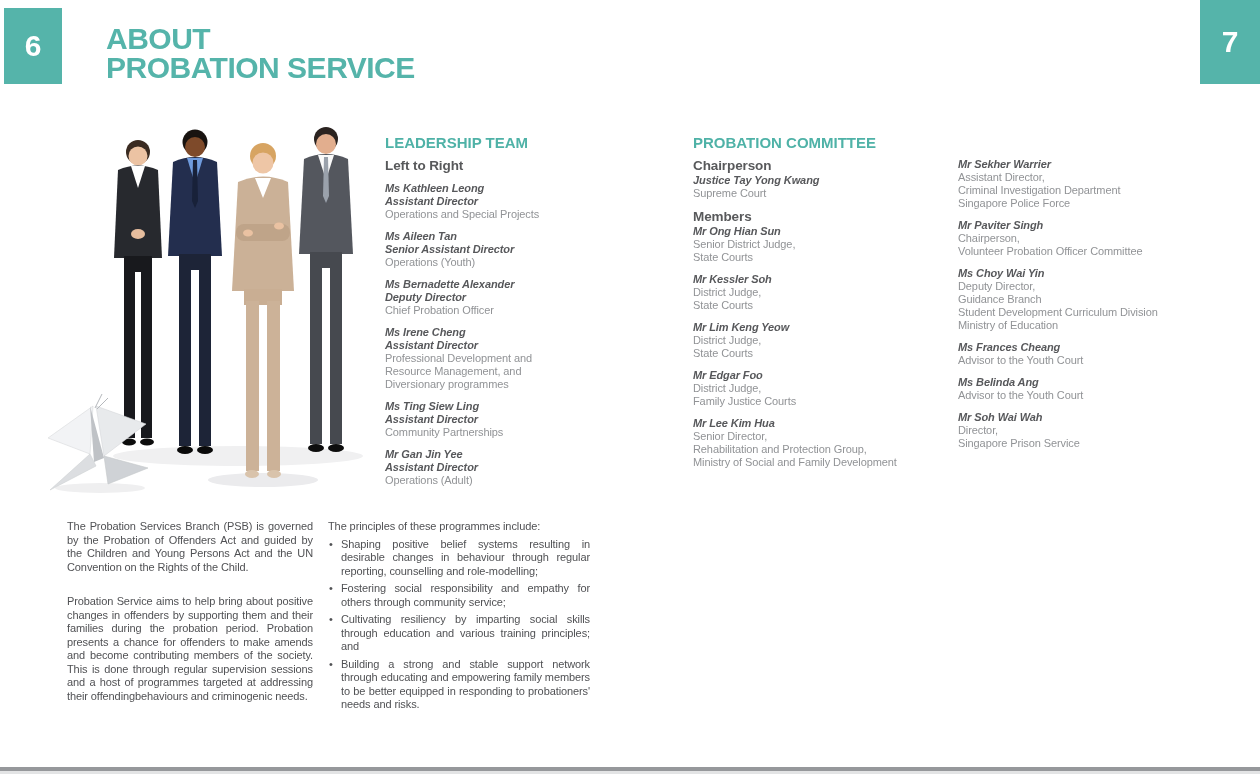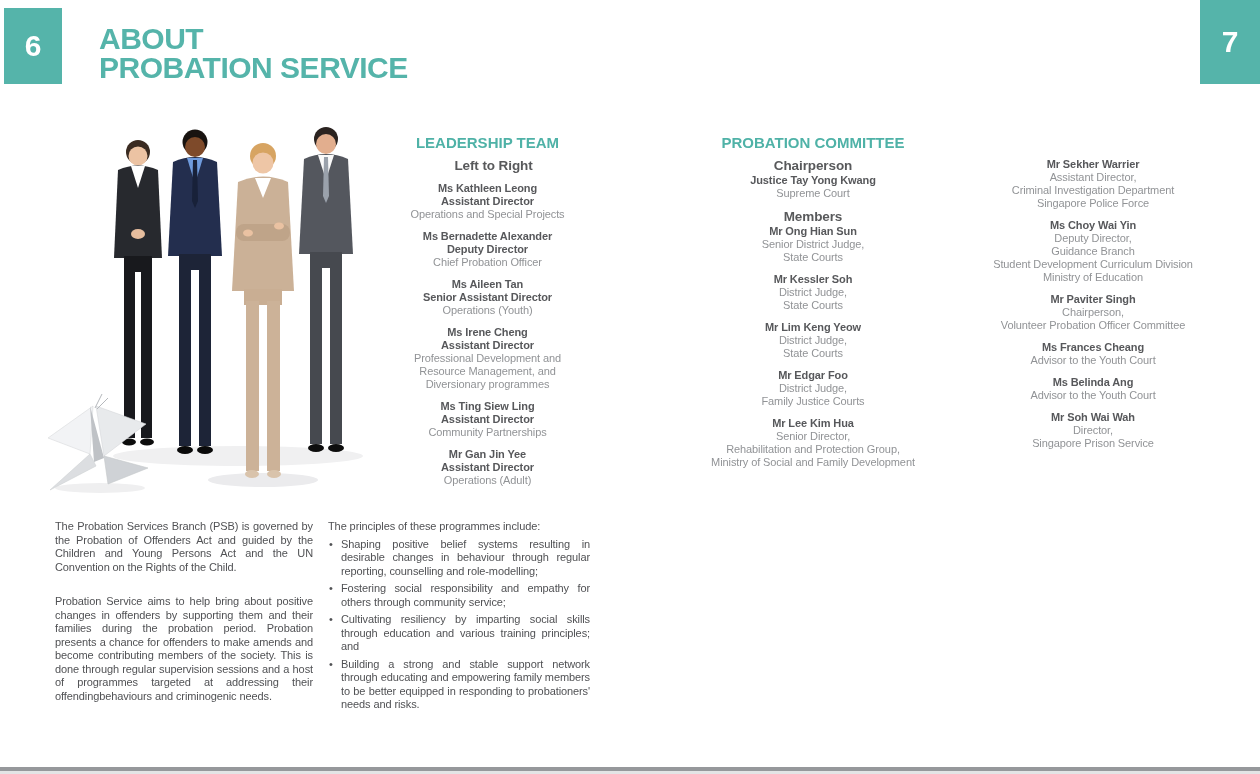--- a/index.html
+++ b/index.html
@@ -11,56 +11,57 @@
   .page{position:absolute;inset:0;}
   
   .pagenum{
     position:absolute;background:#55b4aa;color:#fff;font-weight:bold;
     font-size:30px;display:flex;align-items:center;justify-content:center;
   }
   .pagenum.left{left:4px;top:8px;width:58px;height:76px;}
   .pagenum.right{right:0;top:0;width:60px;height:84px;}
   
   .title{
-    position:absolute;left:99px;top:24px;margin:0;
+    position:absolute;left:106px;top:24px;margin:0;
     color:#55b4aa;font-size:30px;line-height:29px;font-weight:bold;
     letter-spacing:-0.5px;
   }
   
   .photo{position:absolute;left:48px;top:106px;width:322px;height:392px;}
   .photo svg{display:block;width:100%;height:100%;}
   
-  .col{position:absolute;text-align:center;}
+  .col{position:absolute;}
   .col.leadership{left:385px;top:134px;width:205px;}
   .col.committee1{left:693px;top:134px;width:240px;}
   .col.committee2{left:958px;top:158px;width:270px;}
   .section-heading{
     margin:0 0 7px 0;color:#4fb2a7;font-size:15px;font-weight:bold;
     letter-spacing:0;
   }
   .subhead{
     font-size:13.5px;font-weight:bold;color:#58595b;letter-spacing:-0.1px;
   }
-  .subhead.gap-below{margin:0 0 9px 12px;}
+  .subhead.gap-below{margin:0 0 9px 0;}
   .subhead.tight{margin:5px 0 1px 0;}
   .subhead.members{margin:4px 0 1px 0;}
   .person{margin-bottom:9px;}
   .p-name{
     font-size:11px;line-height:13px;font-weight:bold;color:#57585b;
     letter-spacing:-0.1px;
+    font-style:italic;
   }
   .p-detail{
     font-size:11px;line-height:13px;color:#919396;letter-spacing:-0.1px;
     white-space:pre-line;
   }
   
   .textblock{position:absolute;font-size:11px;line-height:13.5px;color:#505154;}
   .textblock.intro{left:55px;top:520px;width:258px;}
   .textblock.principles{left:328px;top:520px;width:262px;}
-  .textblock p{margin:0 0 21px 0;text-align:justify;letter-spacing:-0.1px;}
+  .textblock p{margin:0 0 21px 12px;text-align:justify;letter-spacing:-0.1px;}
   .pr-intro{margin:0 !important;text-align:left;}
   ul.bullets{margin:4px 0 0 0;padding:0;list-style:none;}
   ul.bullets li{
     position:relative;padding-left:13px;margin-bottom:4px;
     text-align:justify;letter-spacing:-0.1px;
   }
   ul.bullets .dot{position:absolute;left:1px;top:0;}
   
   .bottom-bar{position:absolute;left:0;width:1260px;top:767px;height:4px;background:#96989b;}
   .bottom-bar-light{position:absolute;left:0;width:1260px;top:771px;height:3px;background:#e3e4e5;}
@@ -161,29 +162,29 @@
     <div class="subhead gap-below">Left to Right</div>
     <div>
 
         <div class="person">
           <div class="p-name">Ms Kathleen Leong</div>
           <div class="p-name">Assistant Director</div>
           <div class="p-detail">Operations and Special Projects</div>
         </div>
 
         <div class="person">
+          <div class="p-name">Ms Aileen Tan</div>
+          <div class="p-name">Senior Assistant Director</div>
+          <div class="p-detail">Operations (Youth)</div>
+        </div>
+
+        <div class="person">
           <div class="p-name">Ms Bernadette Alexander</div>
           <div class="p-name">Deputy Director</div>
           <div class="p-detail">Chief Probation Officer</div>
-        </div>
-
-        <div class="person">
-          <div class="p-name">Ms Aileen Tan</div>
-          <div class="p-name">Senior Assistant Director</div>
-          <div class="p-detail">Operations (Youth)</div>
         </div>
 
         <div class="person">
           <div class="p-name">Ms Irene Cheng</div>
           <div class="p-name">Assistant Director</div>
           <div class="p-detail">Professional Development and
 Resource Management, and
 Diversionary programmes</div>
         </div>
 
@@ -249,34 +250,34 @@
     <div>
 
         <div class="person">
           <div class="p-name">Mr Sekher Warrier</div>
           <div class="p-detail">Assistant Director,
 Criminal Investigation Department
 Singapore Police Force</div>
         </div>
 
         <div class="person">
+          <div class="p-name">Mr Paviter Singh</div>
+          <div class="p-detail">Chairperson,
+Volunteer Probation Officer Committee</div>
+        </div>
+
+        <div class="person">
           <div class="p-name">Ms Choy Wai Yin</div>
           <div class="p-detail">Deputy Director,
 Guidance Branch
 Student Development Curriculum Division
 Ministry of Education</div>
         </div>
 
         <div class="person">
-          <div class="p-name">Mr Paviter Singh</div>
-          <div class="p-detail">Chairperson,
-Volunteer Probation Officer Committee</div>
-        </div>
-
-        <div class="person">
           <div class="p-name">Ms Frances Cheang</div>
           <div class="p-detail">Advisor to the Youth Court</div>
         </div>
 
         <div class="person">
           <div class="p-name">Ms Belinda Ang</div>
           <div class="p-detail">Advisor to the Youth Court</div>
         </div>
 
         <div class="person">

